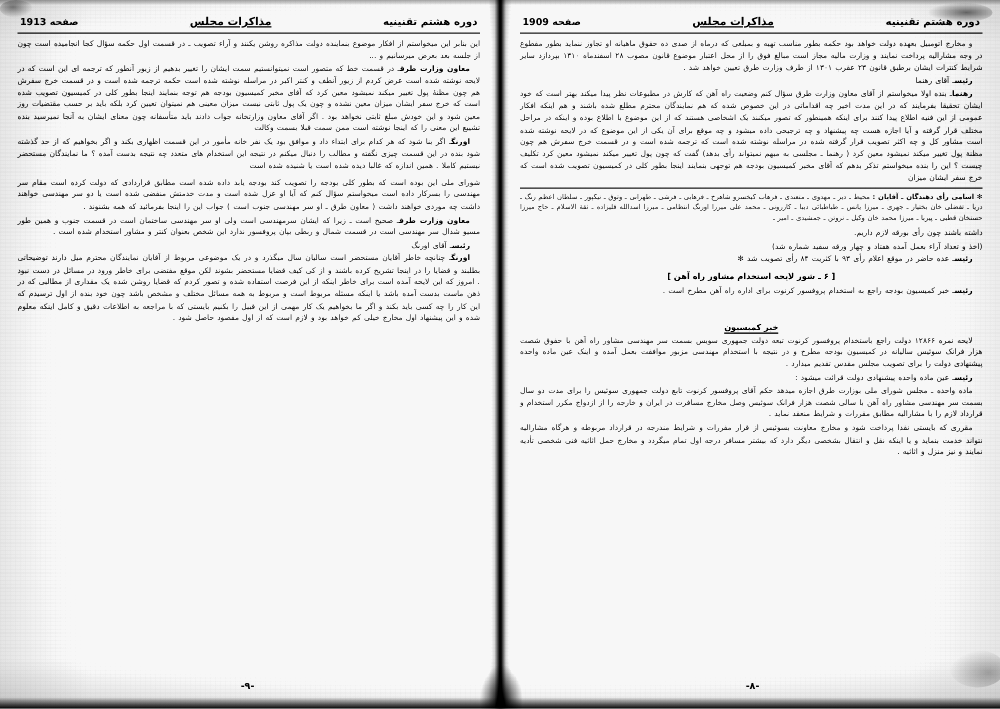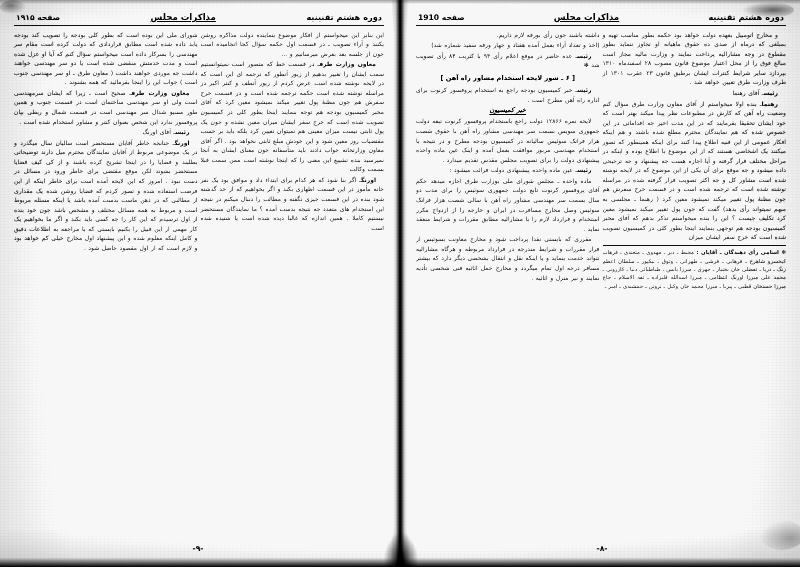--- a/index.html
+++ b/index.html
@@ -98,21 +98,21 @@
   .rule {
     height: 0;
     border-top: 1.4px solid #0f0e0d;
     margin: 0 0 4px 0;
     opacity: .88;
   }
 
   
   .cols {
     display: flex;
-    flex-direction: row;
+    flex-direction: column;
     gap: 3px;
     align-items: flex-start;
   }
   .col {
     flex: 1 1 0;
     min-width: 0;
   }
   p.tx, div.tx {
     margin: 0 0 1.1px 0;
     font-size: 6.05px;
@@ -130,24 +130,23 @@
     font-size: 6.6px;
     text-align: center;
     margin: 3px 0 2.5px 0;
     line-height: 10px;
     letter-spacing: .2px;
   }
   .sub-head {
     font-weight: bold;
     font-size: 6.5px;
     text-align: center;
-    margin: 2px 0 2px 0;
+    margin: 20px 0 2px 0;
     text-decoration: underline;
     text-underline-offset: 1.6px;
-    font-style: italic;
   }
   .cta { text-align: center; text-align-last: center; }
 
   
   .fn-rule {
     border-top: 1.6px solid #100f0e;
     margin: 3px 0 2.5px 0;
     opacity:.9;
   }
   .fn {
@@ -186,21 +185,21 @@
 
 <div id="scan">
 
   <div class="paper"></div>
 
   <div class="page page-right">
 
     <div class="runhead">
       <span class="hd">دوره هشتم تقنینیه</span>
       <span class="ctr">مذاکرات مجلس</span>
-      <span class="folio">صفحه 1910</span>
+      <span class="folio">صفحه 1909</span>
     </div>
     <div class="rule"></div>
 
     <div class="cols">
 
       <div class="col">
         <p class="tx ind">و مخارج اتومبیل بعهده دولت خواهد بود حکمه بطور مناسب تهیه و بمبلغی که درماه از صدی ده حقوق ماهیانه او تجاوز ننماید بطور مقطوع در وجه مشارالیه پرداخت نمایند و وزارت مالیه مجاز است مبالغ فوق را از محل اعتبار موضوع قانون مصوب ۲۸ اسفندماه ۱۳۱۰ بپردازد سایر شرایط کنترات ایشان برطبق قانون ۲۳ عقرب ۱۳۰۱ از طرف وزارت طرق تعیین خواهد شد .</p>
         <p class="tx ind"><span class="spk">رئیس</span><span>ـ آقای رهنما</span></p>
         <p class="tx ind"><span class="spk">رهنما</span><span>ـ بنده اولا میخواستم از آقای معاون وزارت طرق سؤال کنم وضعیت راه آهن که کارش در مطبوعات نظر پیدا میکند بهتر است که خود ایشان تحقیقا بفرمایند که در این مدت اخیر چه اقداماتی در این خصوص شده که هم نمایندگان محترم مطلع شده باشند و هم اینکه افکار عمومی از این فنیه اطلاع پیدا کنند برای اینکه همینطور که تصور میکنند یک اشخاصی هستند که از این موضوع با اطلاع بوده و اینکه در مراحل مختلف قرار گرفته و آیا اجازه هست چه پیشنهاد و چه ترجیحی داده میشود و چه موقع برای آن یکی از این موضوع که در لایحه نوشته شده است مشاور کل و چه اکثر تصویب قرار گرفته شده در مراسله نوشته شده است که ترجمه شده است و در قسمت خرج سفرش هم چون مظنهٔ پول تغییر میکند نمیشود معین کرد ( رهنما ـ مجلسی به مبهم نمیتواند رأی بدهد) گفت که چون پول تغییر میکند نمیشود معین کرد تکلیف چیست ؟ این را بنده میخواستم تذکر بدهم که آقای مخبر کمیسیون بودجه هم توجهی بنمایند اینجا بطور کلی در کمیسیون تصویب شده است که خرج سفر ایشان میزان</span></p>
 
@@ -227,21 +226,21 @@
     </div>
 
     <div class="foot-num">-۸-</div>
   </div>
 
   <div class="page page-left">
 
     <div class="runhead">
       <span class="hd">دوره هشتم تقنینیه</span>
       <span class="ctr">مذاکرات مجلس</span>
-      <span class="folio">صفحه ۱۹۱۵</span>
+      <span class="folio">صفحه 1913</span>
     </div>
     <div class="rule"></div>
 
     <div class="cols">
 
       <div class="col">
         <p class="tx">این بنابر این میخواستم از افکار موضوع بنماینده دولت مذاکره روشن یکنند و آراء تصویب ـ در قسمت اول حکمه سؤال کجا انجامیده است چون از جلسه بعد بعرض میرسانیم و ...</p>
         <p class="tx ind"><span class="spk">معاون وزارت طرق</span><span>ـ در قسمت خط که متصور است نمیتوانستیم سمت ایشان را تغییر بدهیم از زیور آنطور که ترجمه ای این است که در لایحه نوشته شده است عرض کردم از زیور آنطف و کنتر اکبر در مراسله نوشته شده است حکمه ترجمه شده است و در قسمت خرج سفرش هم چون مظنهٔ پول تغییر میکند نمیشود معین کرد که آقای مخبر کمیسیون بودجه هم توجه بنمایند اینجا بطور کلی در کمیسیون تصویب شده است که خرج سفر ایشان میزان معین نشده و چون یک پول ثابتی نیست میزان معینی هم نمیتوان تعیین کرد بلکه باید بر حسب مقتضیات روز معین شود و این خودش مبلغ ثابتی نخواهد بود . اگر آقای معاون وزارتخانه جواب دادند باید متأسفانه چون معنای ایشان به آنجا نمیرسید بنده تشییع این معنی را که اینجا نوشته است ممن سمت قبلا بسمت وکالت</span></p>
         <p class="tx ind"><span class="spk">اورنگ</span><span>ـ اگر بنا شود که هر کدام برای ابتداء داد و موافق بود یک نفر خانه مأمور در این قسمت اظهاری بکند و اگر بخواهیم که از حد گذشته شود بنده در این قسمت چیزی نگفته و مطالب را دنبال میکنم در نتیجه این استخدام های متعدد چه نتیجه بدست آمده ؟ ما نمایندگان مستحضر نیستیم کاملا . همین اندازه که غالبا دیده شده است یا شنیده شده است</span></p>
       </div>

